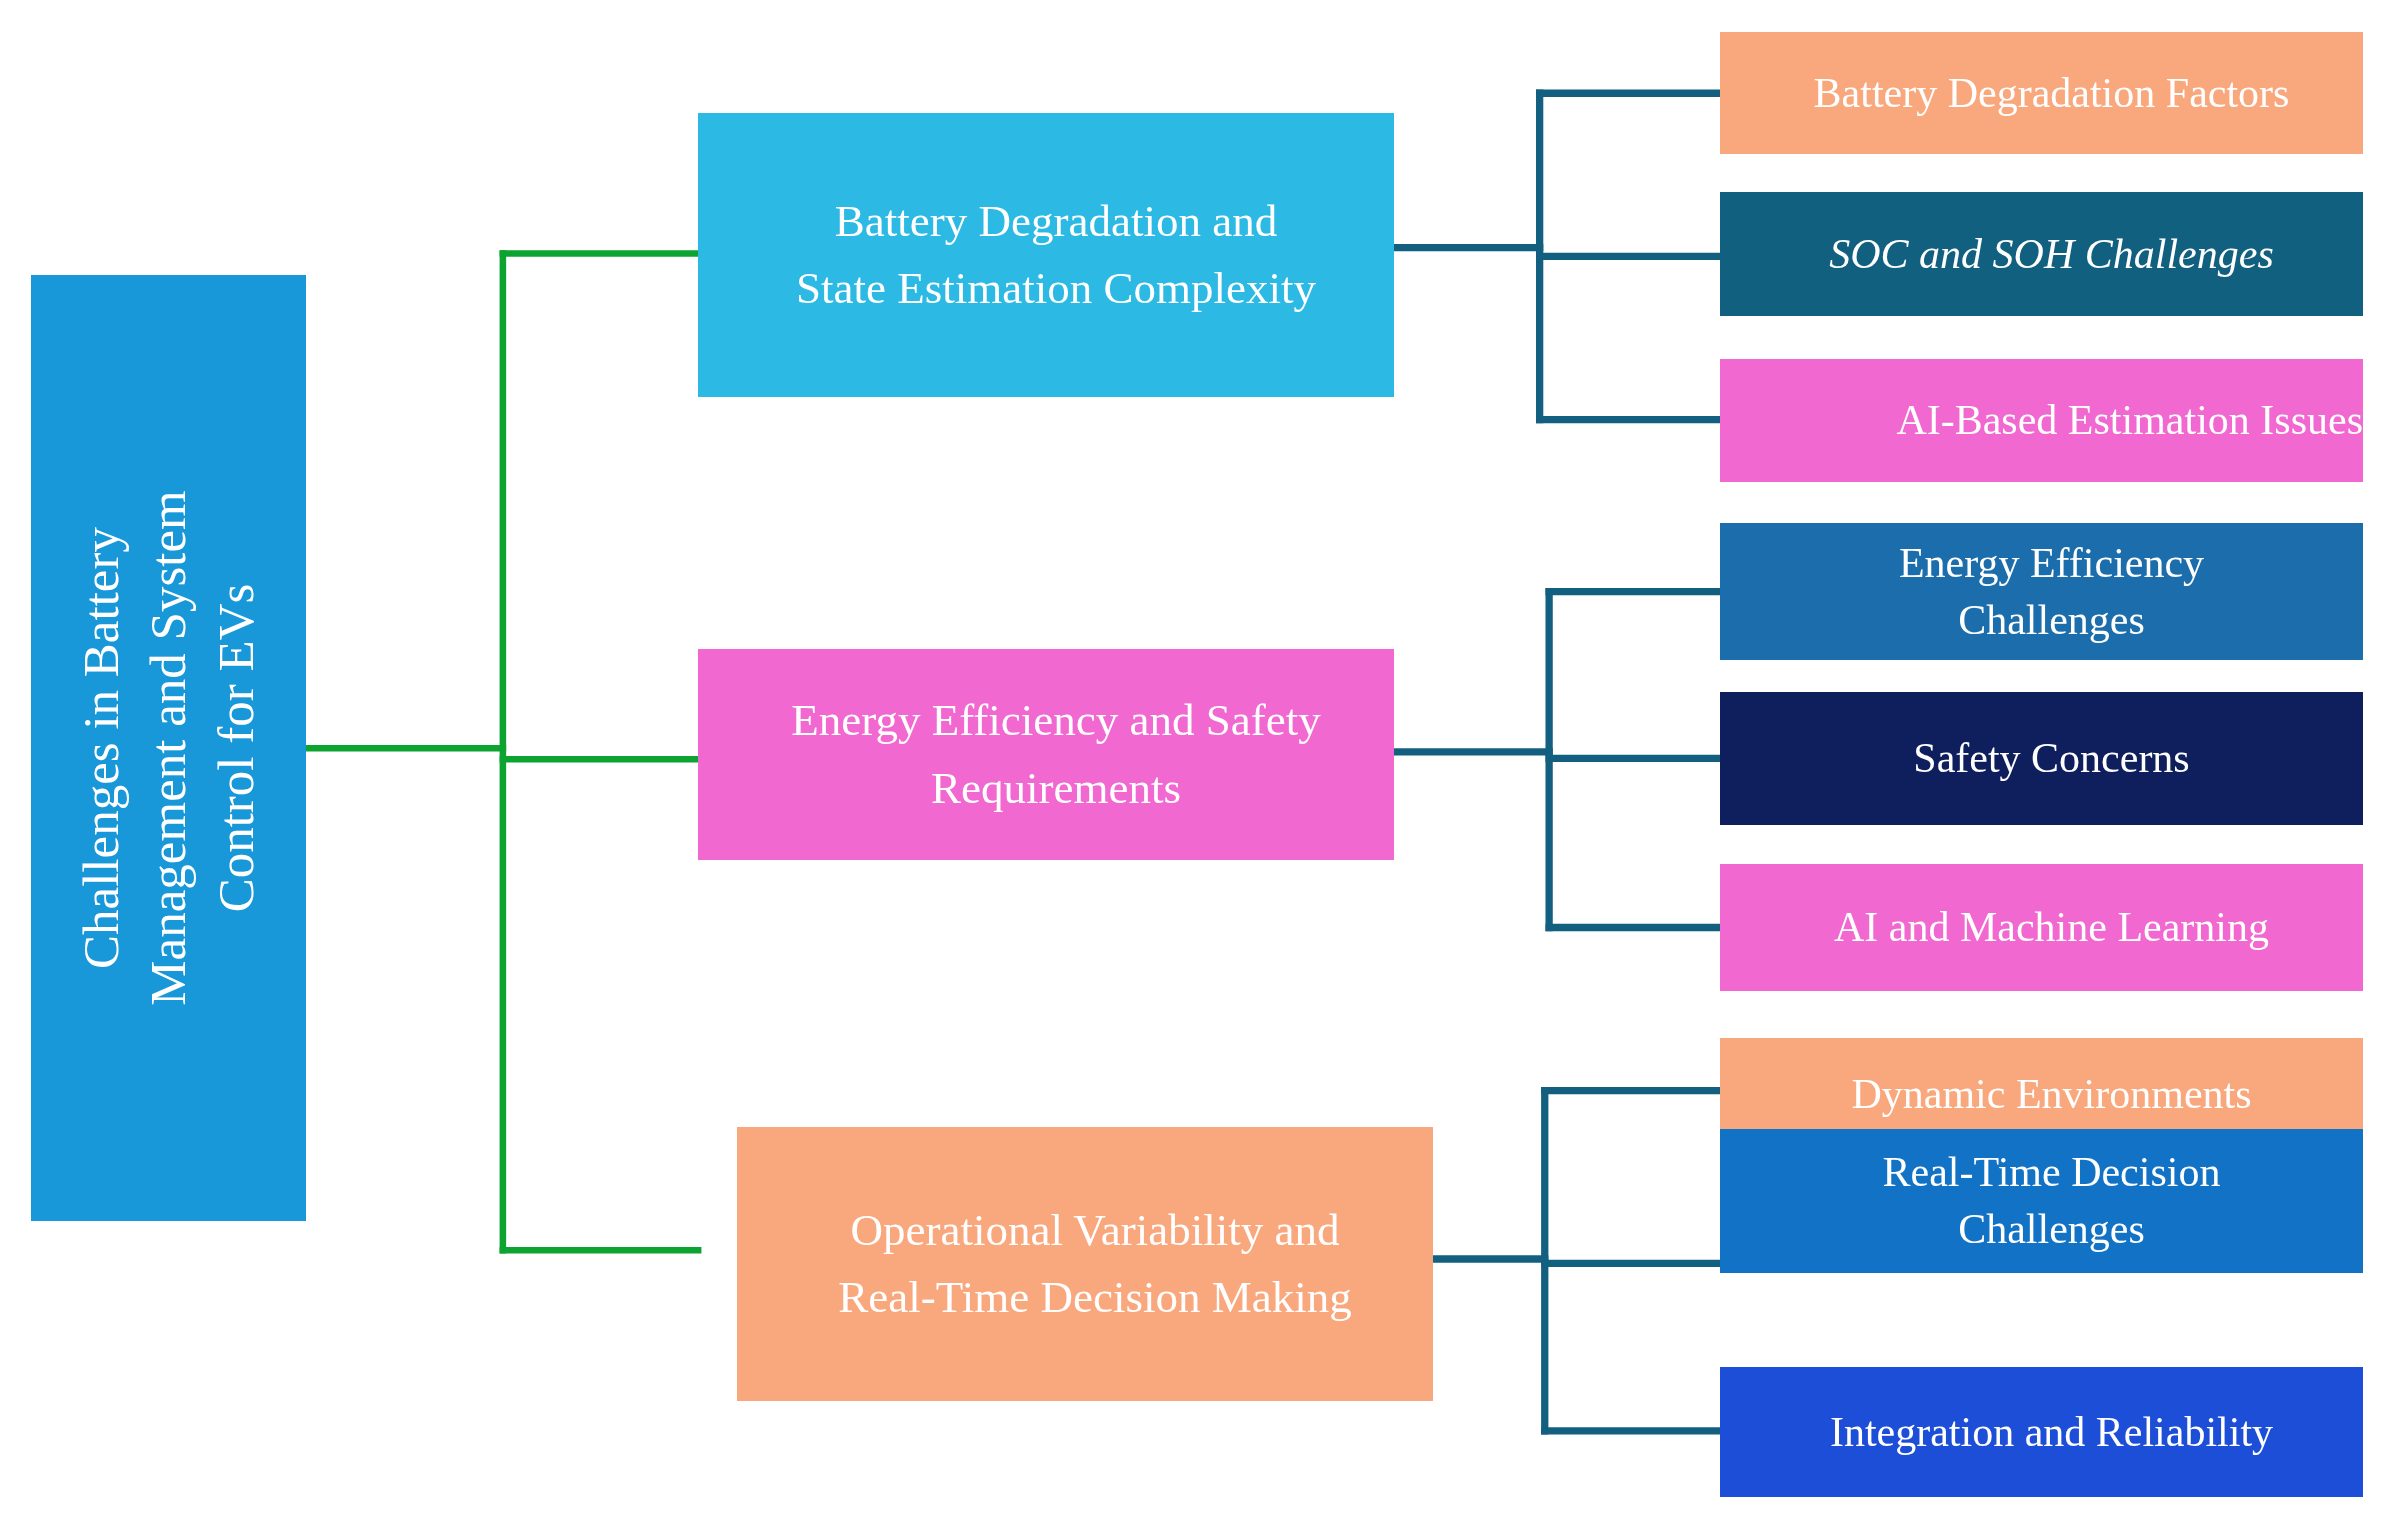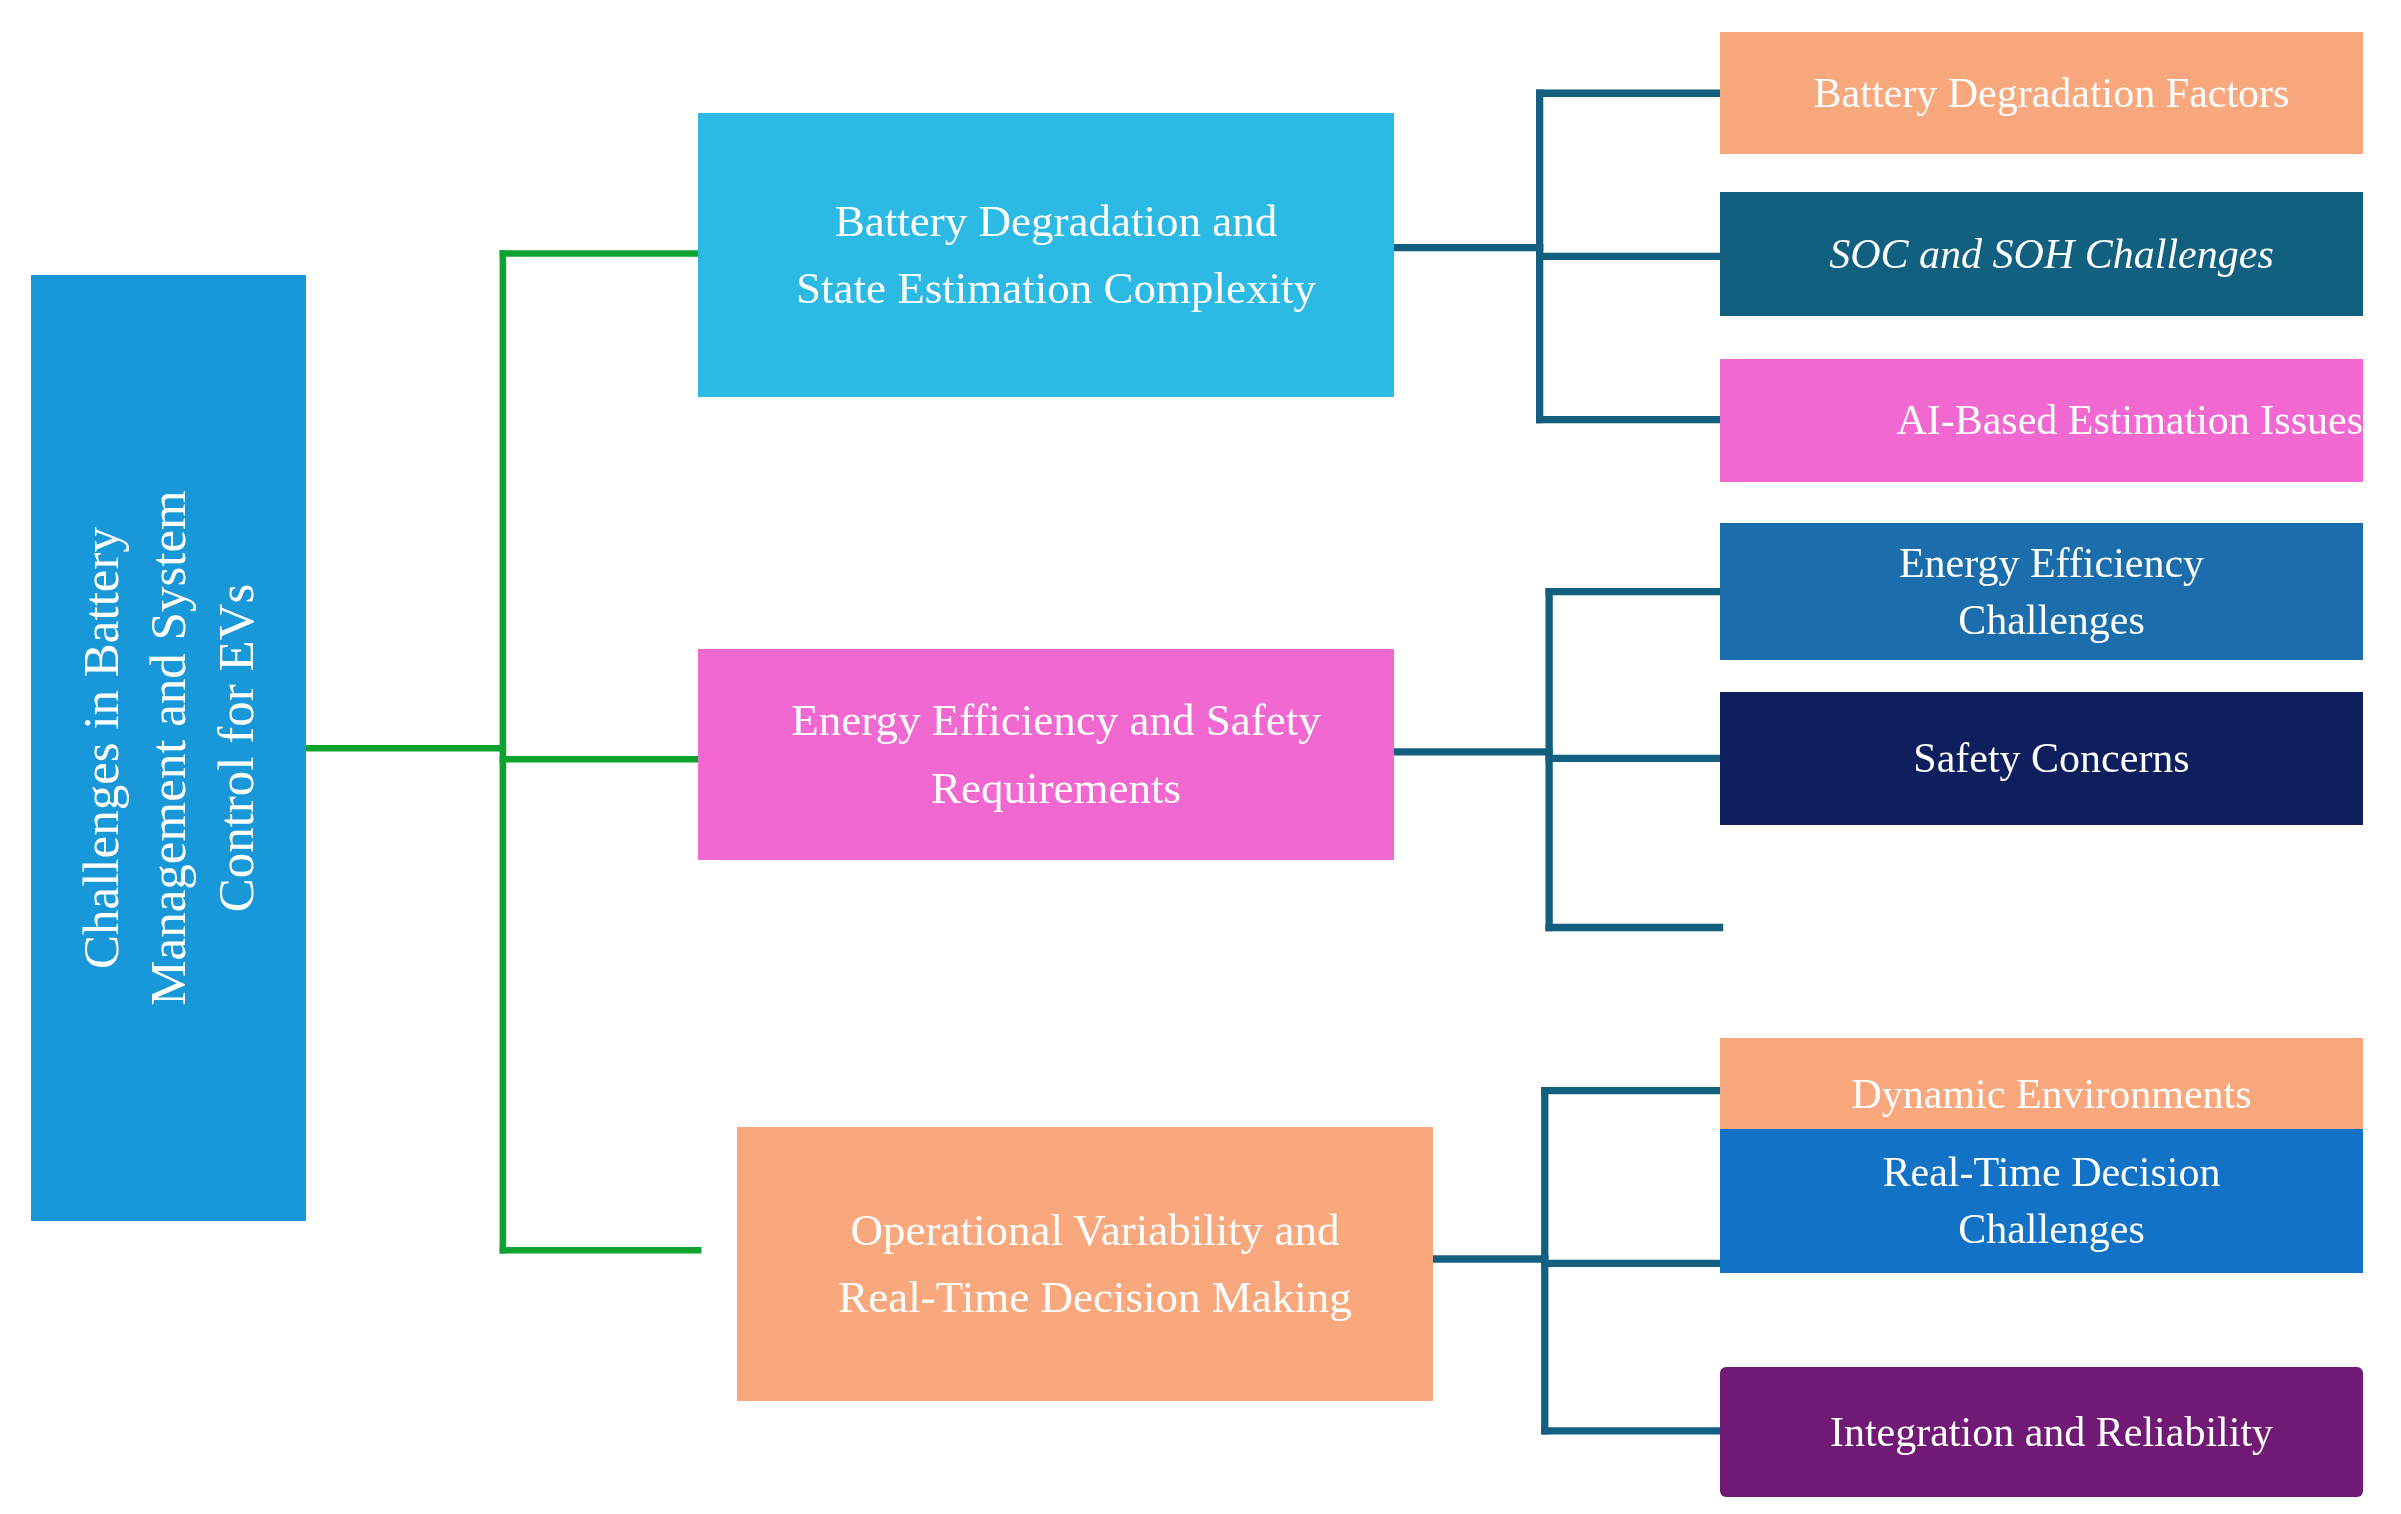--- a/index.html
+++ b/index.html
@@ -158,28 +158,32 @@
   </div>
 
   <div class="node leaf" id="leaf-2-1" style="background: rgb(28, 109, 171);">
     <div class="label-line">Energy Efficiency</div>
     <div class="label-line">Challenges</div>
   </div>
   <div class="node leaf" id="leaf-2-2" style="background: rgb(15, 30, 92);">
     <div class="label-line">Safety Concerns</div>
     <div class="label-line"></div>
   </div>
+  <div class="node leaf" id="leaf-2-3" style="background: rgb(240, 104, 208);">
+    <div class="label-line">AI and Machine Learning</div>
+    <div class="label-line"></div>
+  </div>
 
   <div class="node leaf" id="leaf-3-1" style="background: rgb(249, 168, 125);">
     <div class="label-line">Dynamic Environments</div>
     <div class="label-line"></div>
   </div>
   <div class="node leaf" id="leaf-3-2" style="background: rgb(18, 115, 198);">
     <div class="label-line">Real-Time Decision</div>
     <div class="label-line">Challenges</div>
   </div>
-  <div class="node leaf" id="leaf-3-3" style="background: #701a75; border-radius: 6px;">
+  <div class="node leaf" id="leaf-3-3" style="background: #1d4ed8;">
     <div class="label-line">Integration and Reliability</div>
     <div class="label-line"></div>
   </div>
 
 </div>
 
 
 </body></html>

